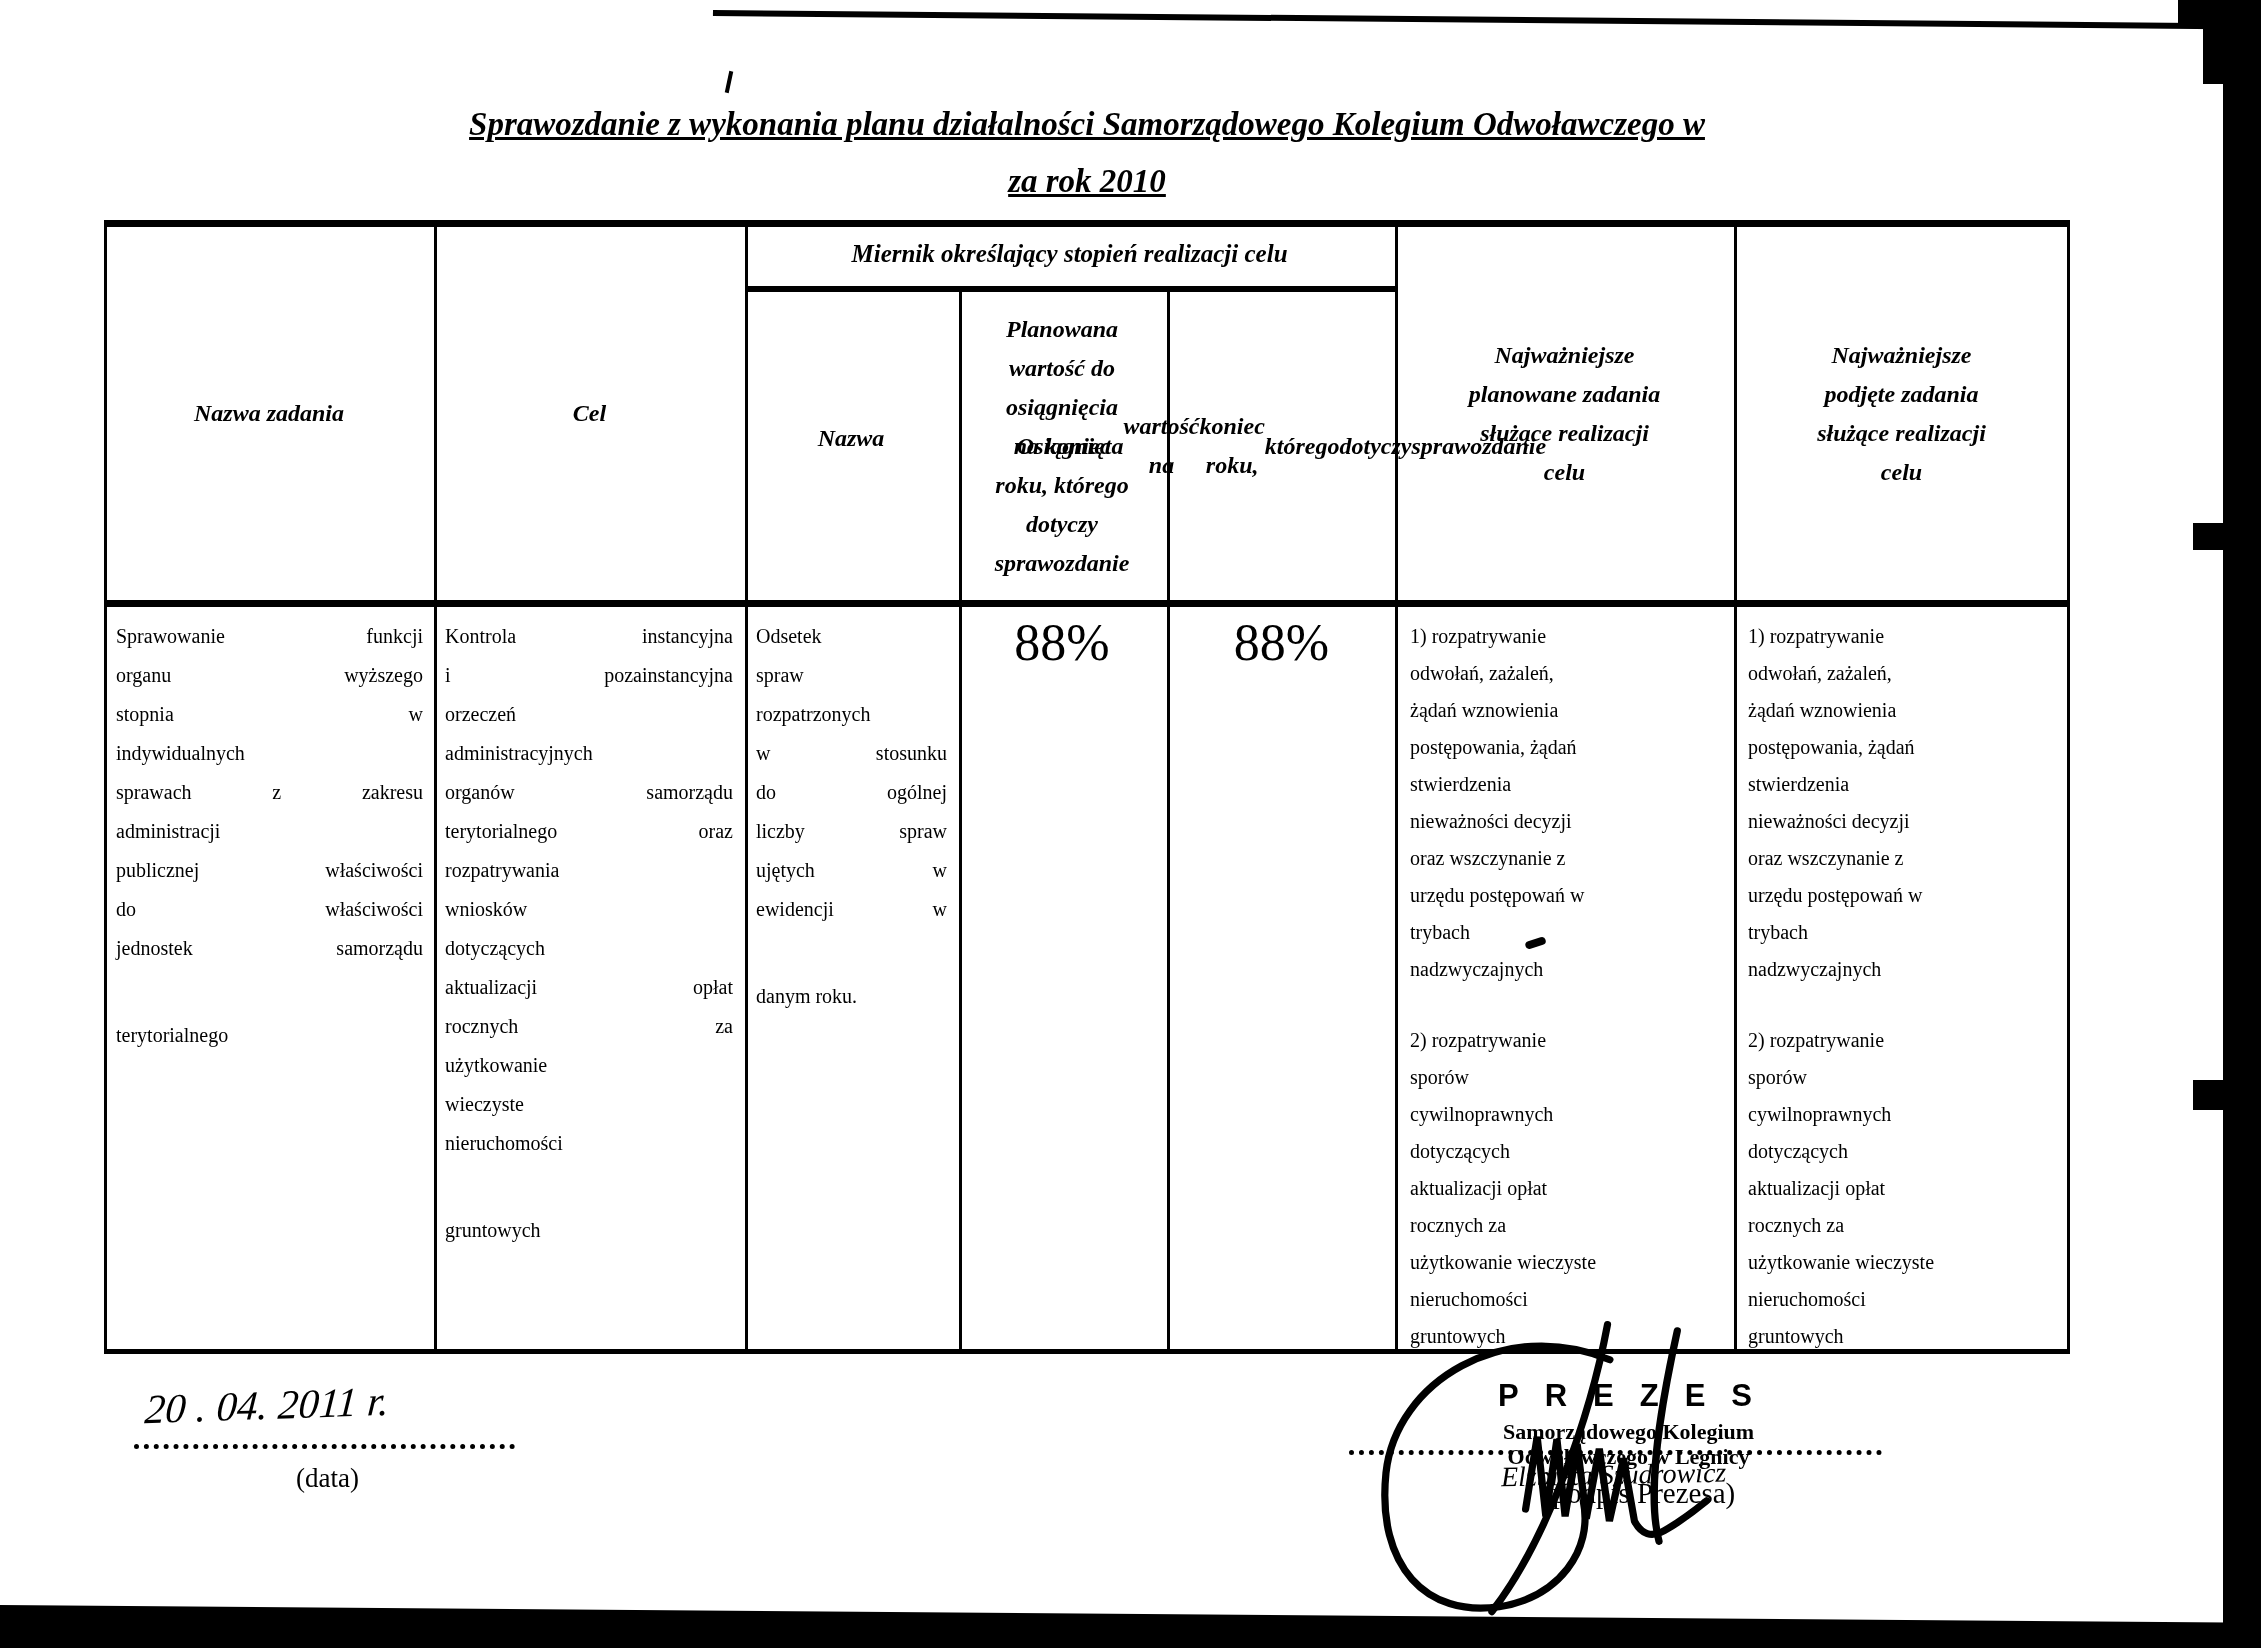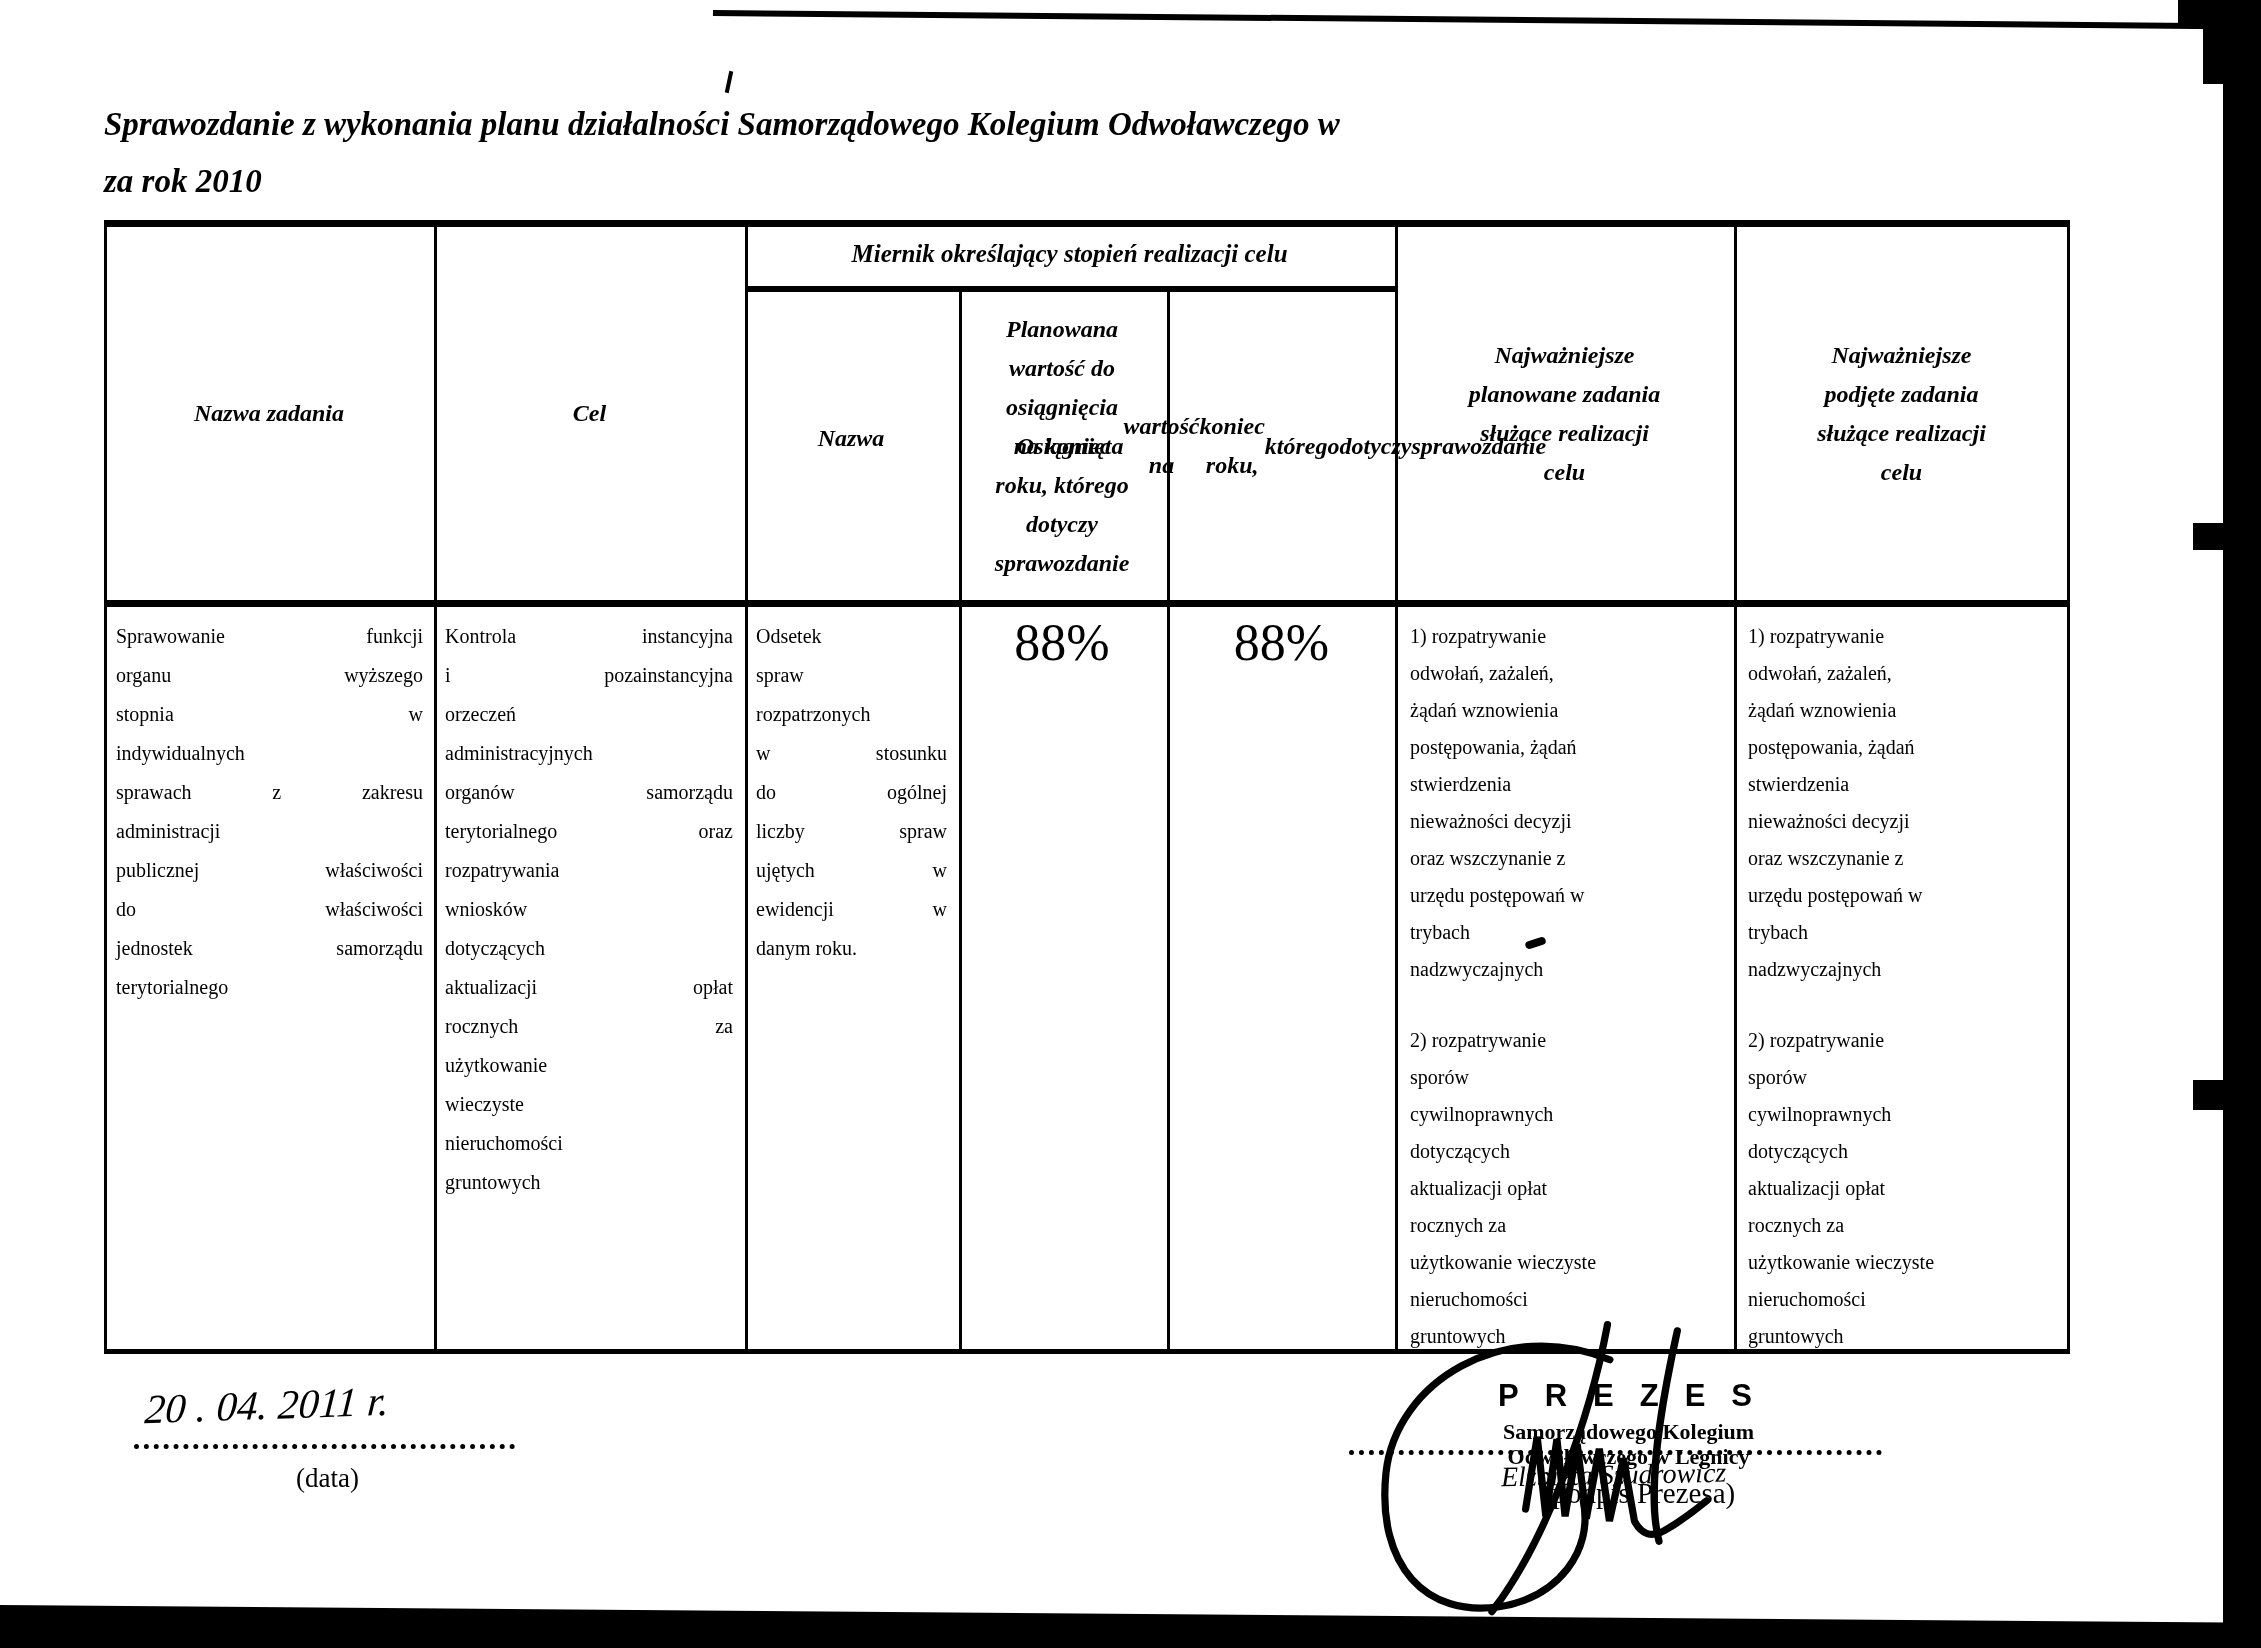--- a/index.html
+++ b/index.html
@@ -1,33 +1,33 @@
 <!DOCTYPE html>
 <html style="font-size:7.7px"><head>
 <meta charset="utf-8">
 <style>
   html,body{margin:0;padding:0;background:#ffffff;}
   .page{position:relative;width:2261px;height:1648px;background:#ffffff;overflow:hidden;
         font-family:"Liberation Serif", serif;color:#000;}
 
   
-  .doc-title{position:absolute;left:104px;top:96px;width:1966px;
-             font-weight:bold;font-style:italic;font-size:33px;line-height:57px;}
+  .doc-title{position:absolute;left:104px;top:96px;width:1966px;text-align:center;
+             font-weight:bold;font-style:italic;font-size:33px;line-height:57px;text-decoration:underline;}
 
   
   .hline,.vline{position:absolute;background:#000;}
 
   
   .cell{position:absolute;}
   .hcell{display:flex;align-items:center;justify-content:center;text-align:center;
          font-weight:bold;font-style:italic;font-size:24px;line-height:39px;}
   .bcell{font-size:20px;line-height:39px;}
   .ln{display:block;}
   .just .ln{text-align:justify;text-align-last:justify;}
-  .just .ln.ln-last{text-align-last:left;}
+  .just .ln.ln-last{text-align-last:left;margin-top:48px;}
   .measure{font-size:52px;text-align:center;}
   .para2{margin-top:34px;}
   .tight{line-height:37px;}
 
   
   .script{position:absolute;font-style:italic;font-size:41px;transform:rotate(-2deg) skewX(-6deg);
           white-space:nowrap;}
   .dots{position:absolute;height:0;border-bottom:5.8px dotted #000;}
   .small-label{position:absolute;text-align:center;font-size:27px;}
   .stamp-title{position:absolute;text-align:center;font-family:"Liberation Sans", sans-serif;

